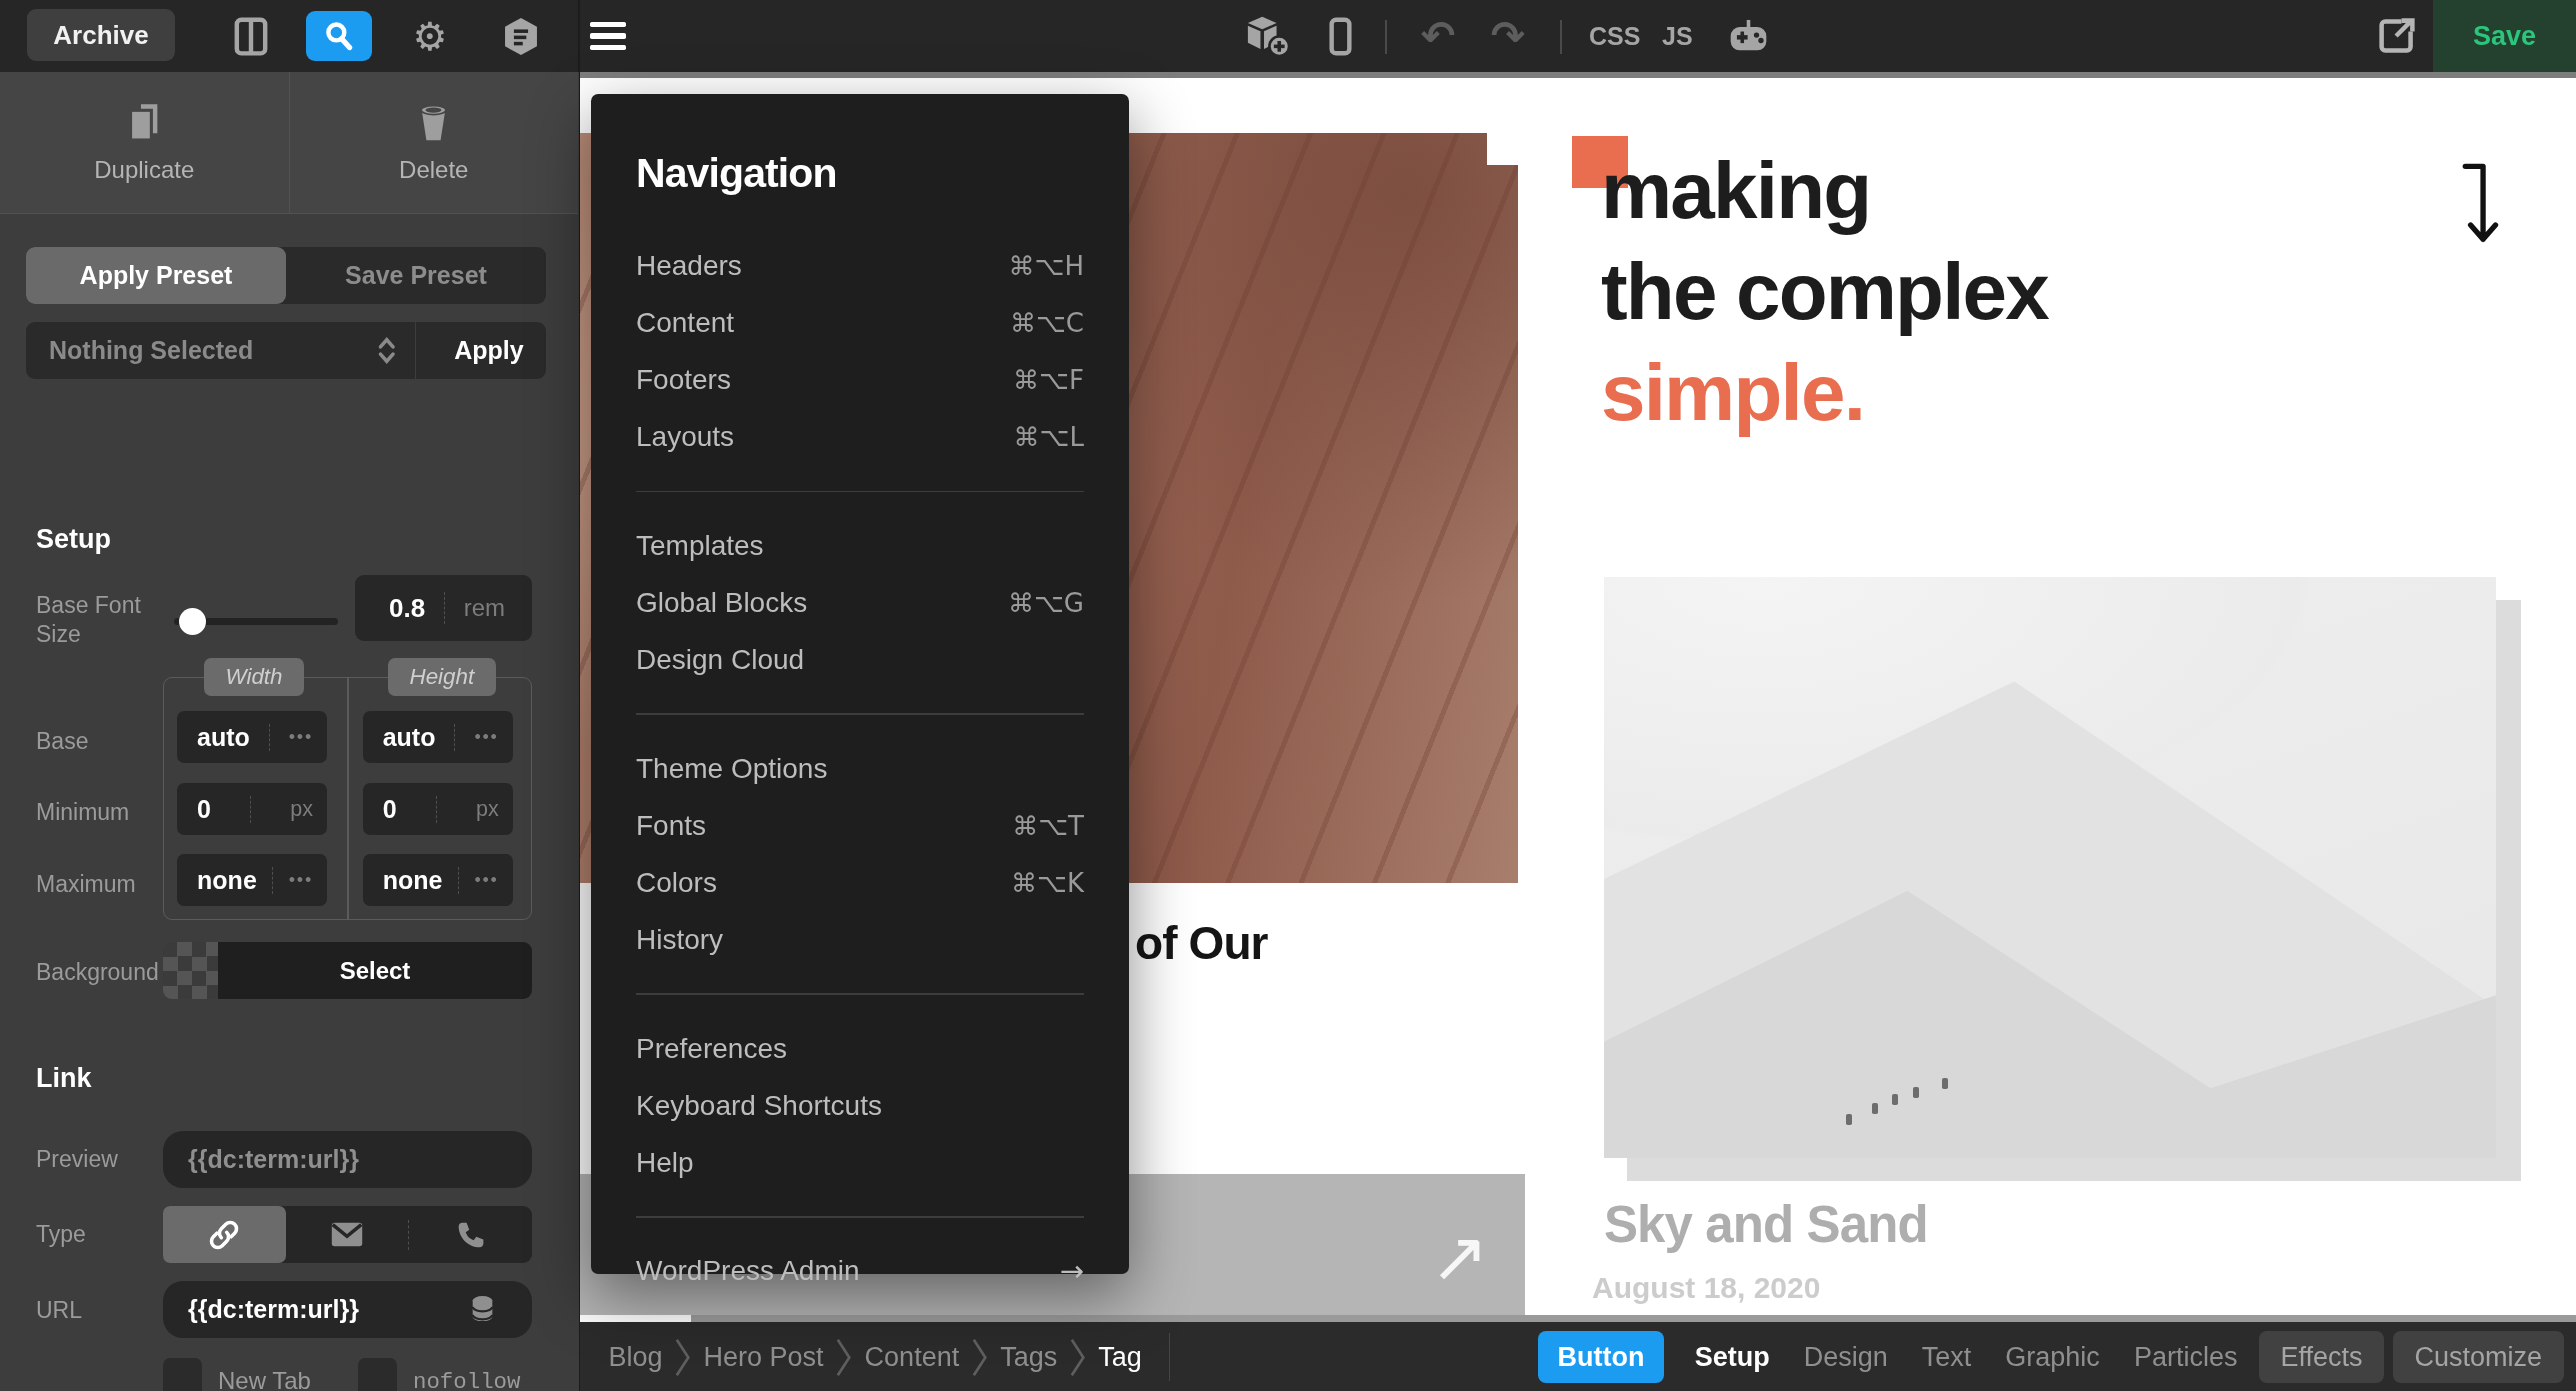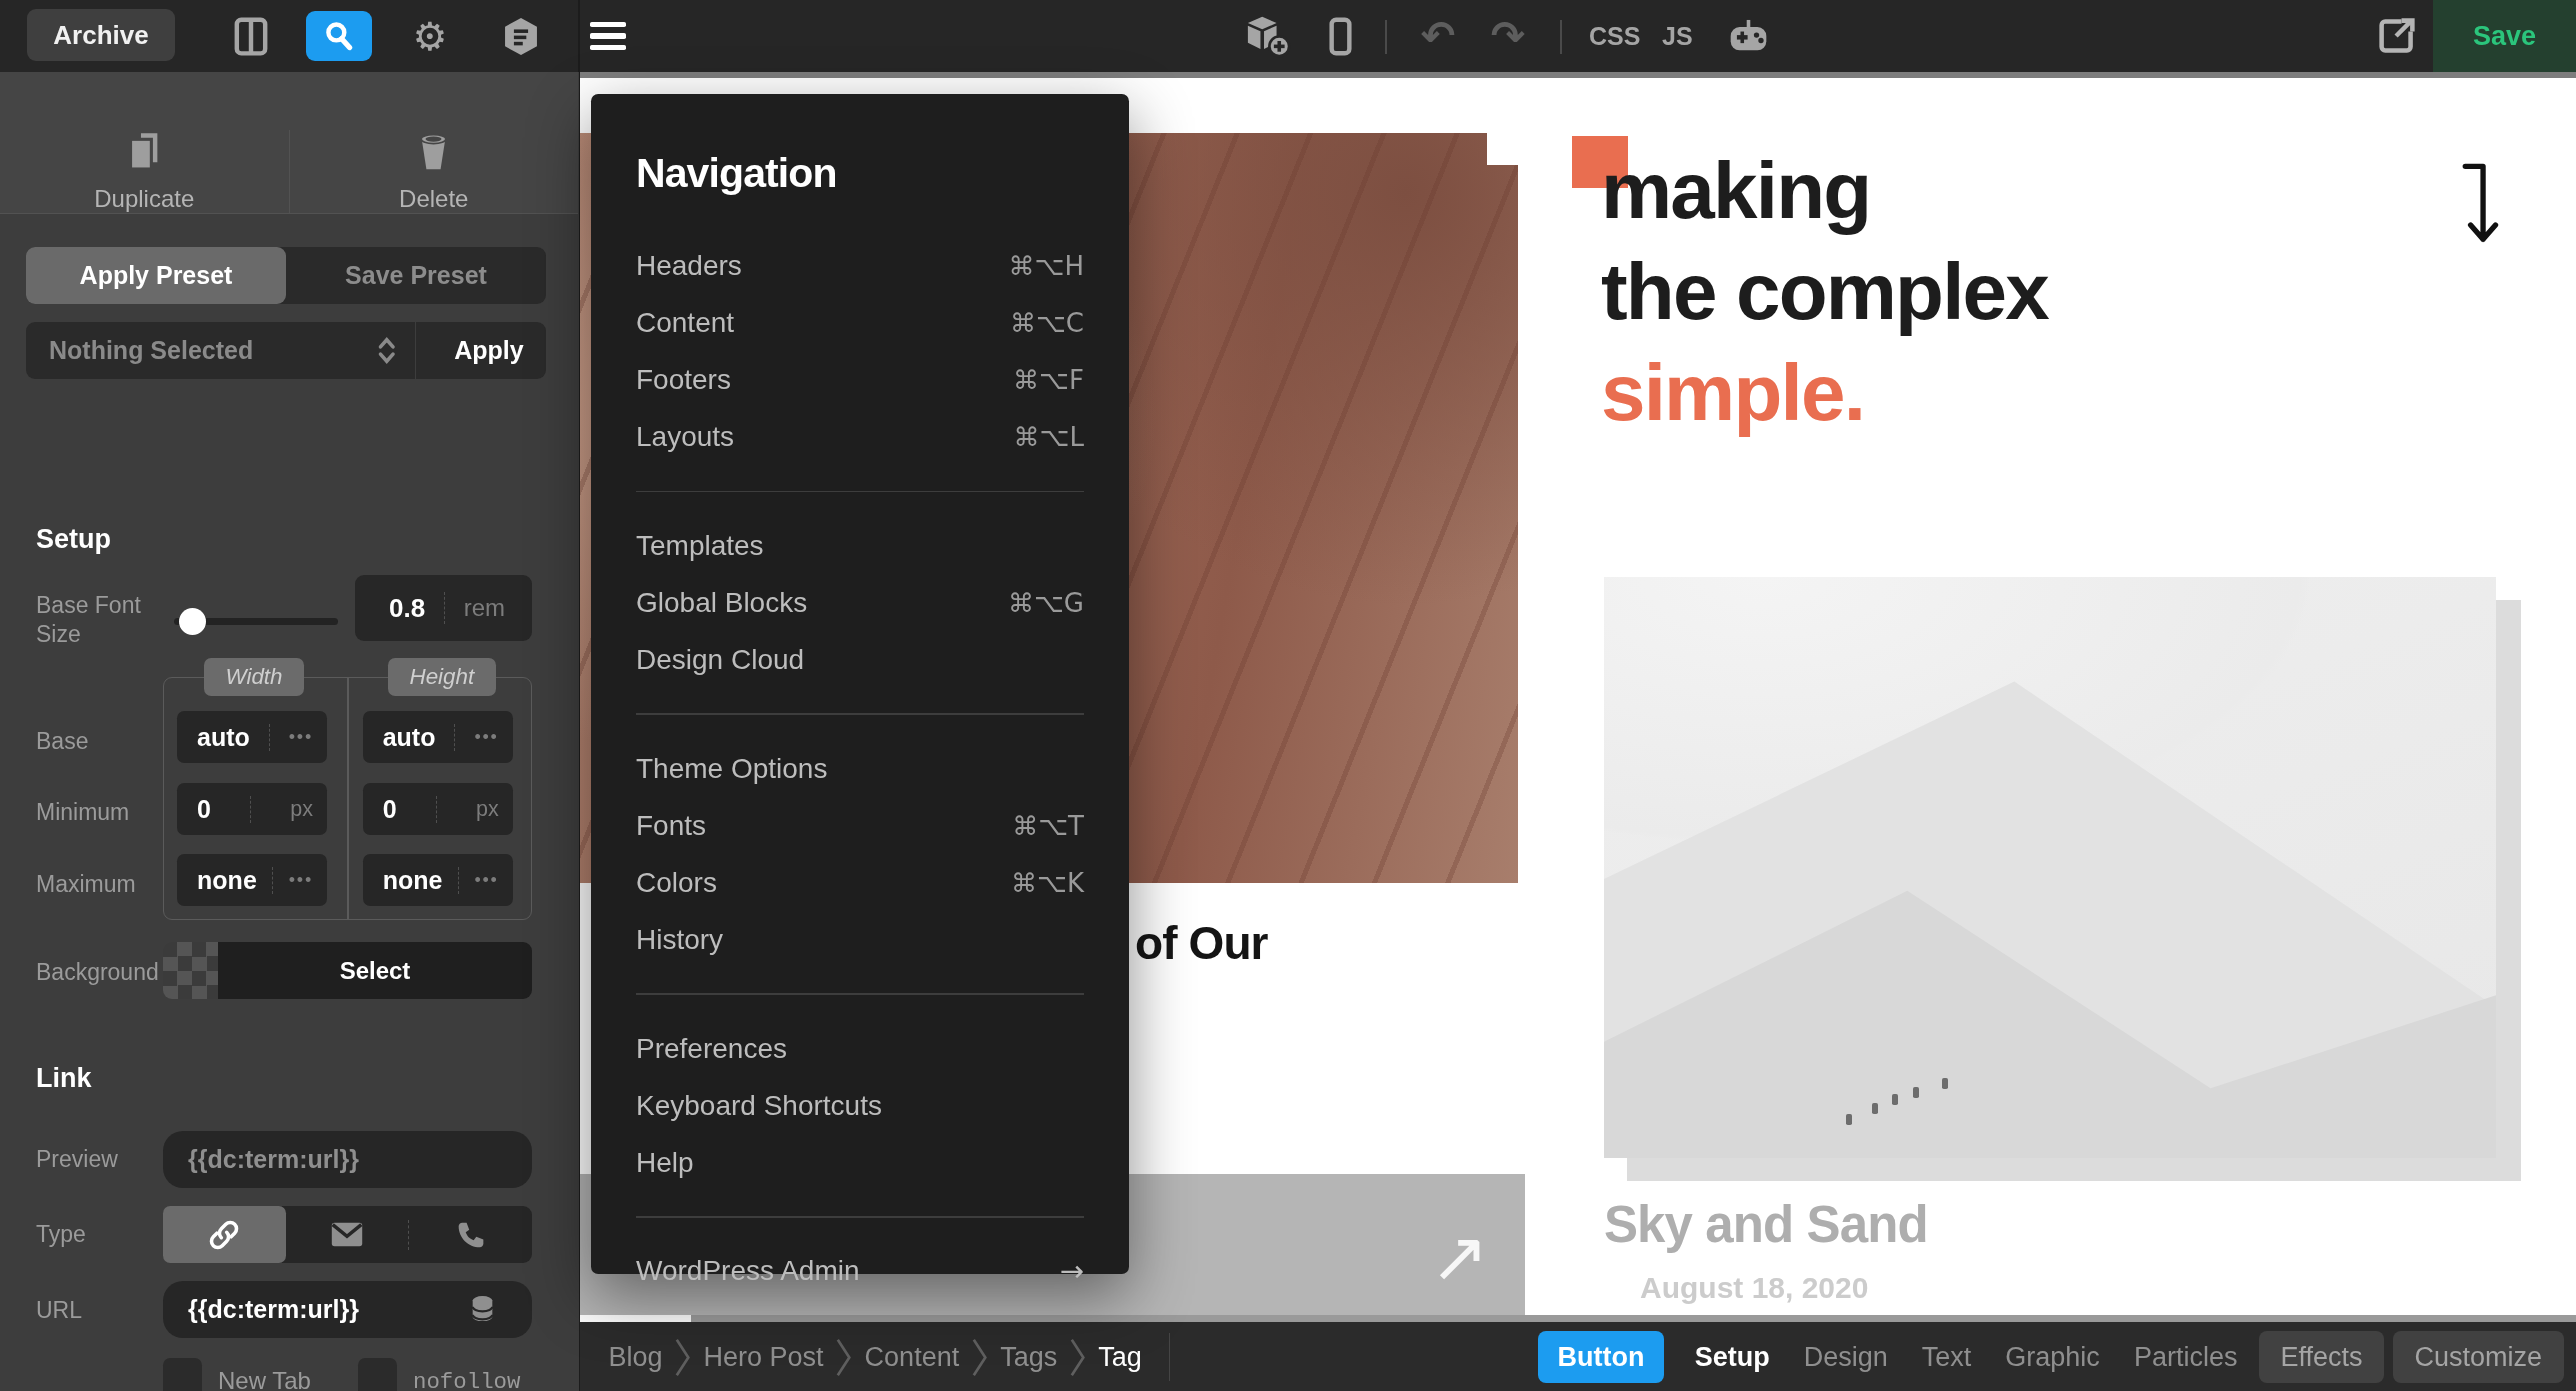--- a/index.html
+++ b/index.html
@@ -18,21 +18,21 @@
   .glyph{font-family:"DejaVu Sans",sans-serif;}
   .undo,.redo{font-family:"DejaVu Sans",sans-serif;font-size:41px;color:#5d5d5d;font-weight:bold;}
   .hamburger{position:absolute;left:590px;top:21.5px;width:36px;height:29px;display:flex;flex-direction:column;justify-content:space-between;}
   .hamburger span{display:block;height:5.4px;background:#fff;border-radius:1.8px;}
   .save-btn{position:absolute;right:0;top:0;width:143px;height:72px;background:#24402f;color:#2bc57c;
     font-size:27px;font-weight:bold;display:flex;align-items:center;justify-content:center;}
   .topbar-vline{position:absolute;left:578px;top:0;width:1.8px;height:72px;background:#1c1c1c;}
 
   
   .sidebar{position:absolute;left:0;top:72px;width:580px;height:1320px;background:#3d3d3d;border-right:1.8px solid #1c1c1c;box-sizing:border-box;z-index:40;}
-  .actions{position:absolute;left:0;top:0;width:578px;height:141px;background:#454545;border-bottom:1.8px solid #525252;display:flex;align-items:flex-end;}
+  .actions{position:absolute;left:0;top:0;width:578px;height:141px;background:#454545;border-bottom:1.8px solid #525252;display:flex;}
   .action-cell{flex:1;display:flex;flex-direction:column;align-items:center;justify-content:center;gap:12.5px;color:#b5b5b5;font-size:24px;}
   .action-cell + .action-cell{border-left:1.8px solid #525252;}
   .seg-control{position:absolute;left:26px;top:175px;width:520px;height:57px;background:#2a2a2a;border-radius:9px;display:flex;}
   .seg{flex:1;display:flex;align-items:center;justify-content:center;font-size:25px;font-weight:bold;color:#8c8c8c;border-radius:9px;}
   .seg.active{background:#6a6a6a;color:#fff;}
   .preset-row{position:absolute;left:26px;top:250px;width:520px;height:57px;background:#2a2a2a;border-radius:9px;display:flex;gap:16px;}
   .preset-select{width:390px;display:flex;align-items:center;justify-content:space-between;padding:0 18px 0 23px;box-sizing:border-box;
     color:#8a8a8a;font-size:25px;font-weight:bold;border-right:1.8px solid #3d3d3d;}
   .preset-apply{flex:1;display:flex;align-items:center;justify-content:center;color:#fff;font-size:25px;font-weight:bold;}
   .sb-heading{position:absolute;left:36px;color:#fff;font-size:27px;font-weight:bold;}
@@ -93,21 +93,21 @@
   .mountain-offset{position:absolute;left:1047px;top:528px;width:894px;height:581px;background:#dcdcdc;}
   .mountain{position:absolute;left:1024px;top:505px;width:892px;height:581px;background:
       radial-gradient(120% 90% at 18% 0%, #f4f4f4 0%, #ebebeb 50%, rgba(235,235,235,0) 51%),
       linear-gradient(160deg,#efefef 0%,#e7e7e7 100%);}
   .mountain .ridge1{position:absolute;inset:0;background:#e2e2e2;
     clip-path:polygon(0 52%, 46% 18%, 100% 74%, 100% 100%, 0 100%);}
   .mountain .ridge2{position:absolute;inset:0;background:#d8d8d8;
     clip-path:polygon(0 80%, 34% 54%, 68% 88%, 100% 72%, 100% 100%, 0 100%);}
   .hiker{position:absolute;width:6.3px;height:10.7px;background:#6d6d6d;border-radius:1.8px;}
   .post-title{position:absolute;left:1024px;top:1123px;font-size:51px;font-weight:800;color:#aeaeae;letter-spacing:-0.9px;}
-  .post-date{position:absolute;left:1060px;top:1199px;font-size:30px;font-weight:bold;color:#cccccc;}
+  .post-date{position:absolute;left:1012px;top:1199px;font-size:30px;font-weight:bold;color:#cccccc;}
 
   
   .menu{position:absolute;left:591px;top:94px;width:538px;height:1180px;background:#1e1e1e;border-radius:7.2px;z-index:60;
     box-shadow:0 21.5px 63px rgba(0,0,0,.45);box-sizing:border-box;padding:36px 45px;}
   .menu h2{margin:19.7px 0 41px 0;color:#fff;font-size:41px;font-weight:800;letter-spacing:-0.9px;}
   .mi{height:57px;display:flex;align-items:center;justify-content:space-between;color:#bdbdbd;font-size:28px;}
   .ms{color:#9a9a9a;font-family:"DejaVu Sans",sans-serif;font-size:26px;}
   .mdiv{height:1.8px;background:#3d3d3d;margin:25px 0;}
   .arr{font-family:"DejaVu Sans",sans-serif;color:#bdbdbd;font-size:29px;}
 

